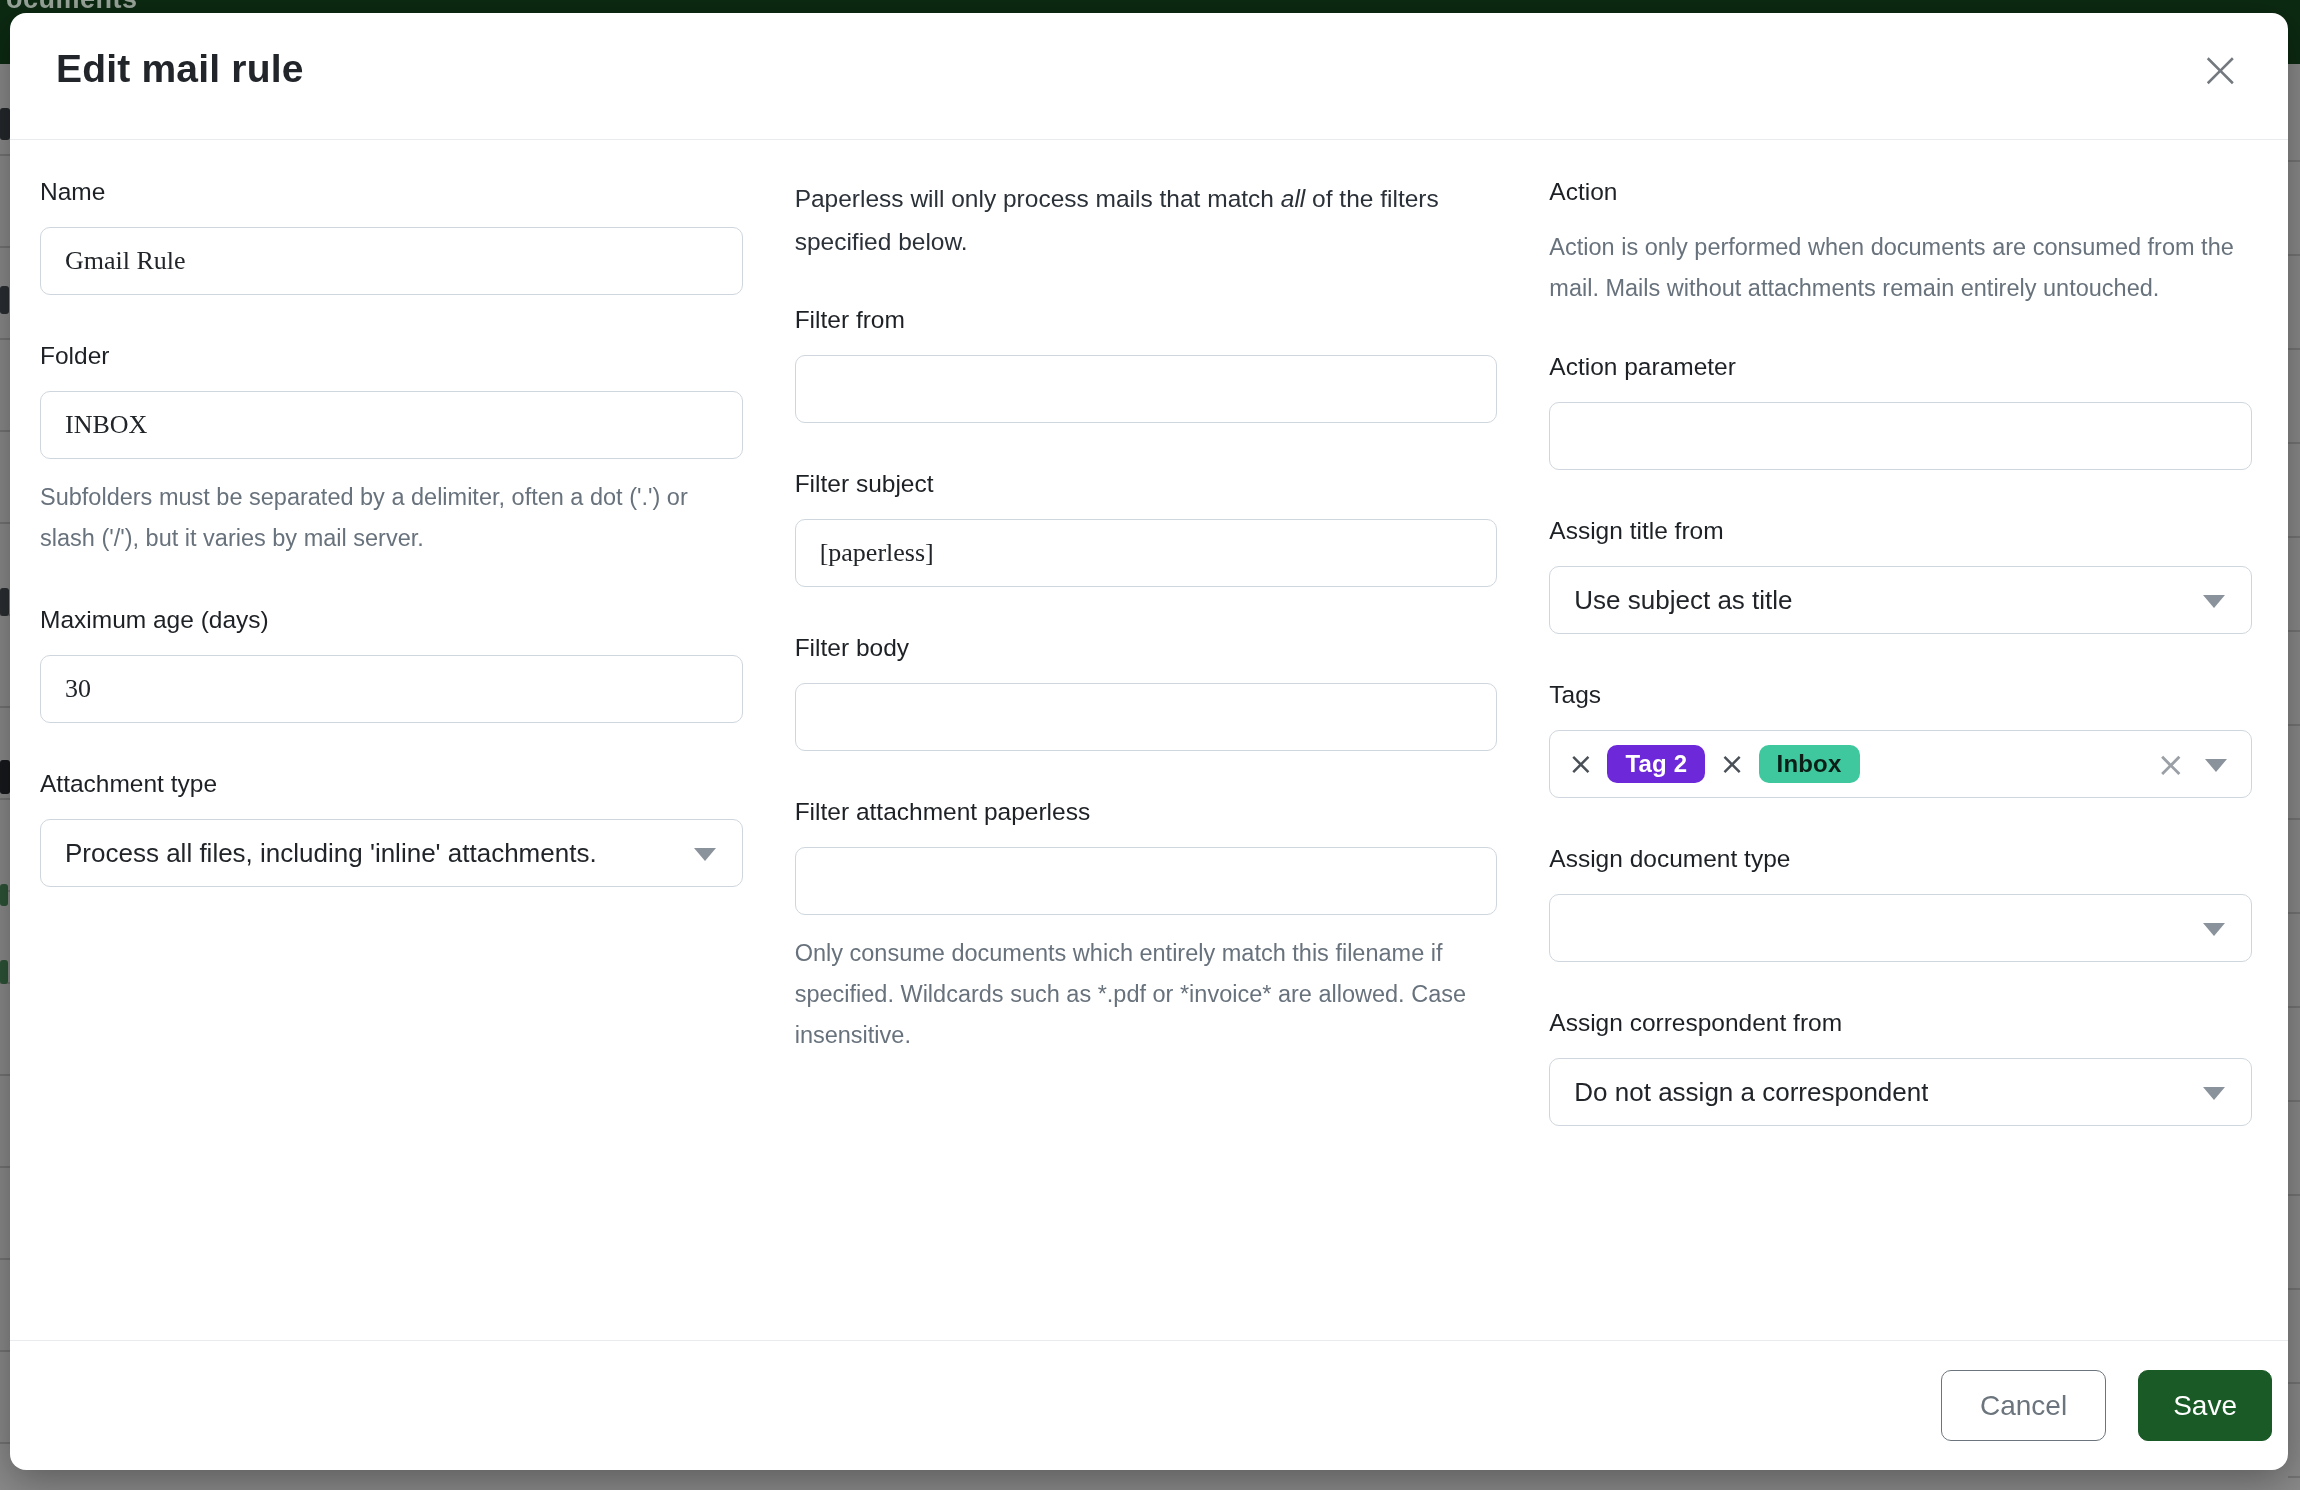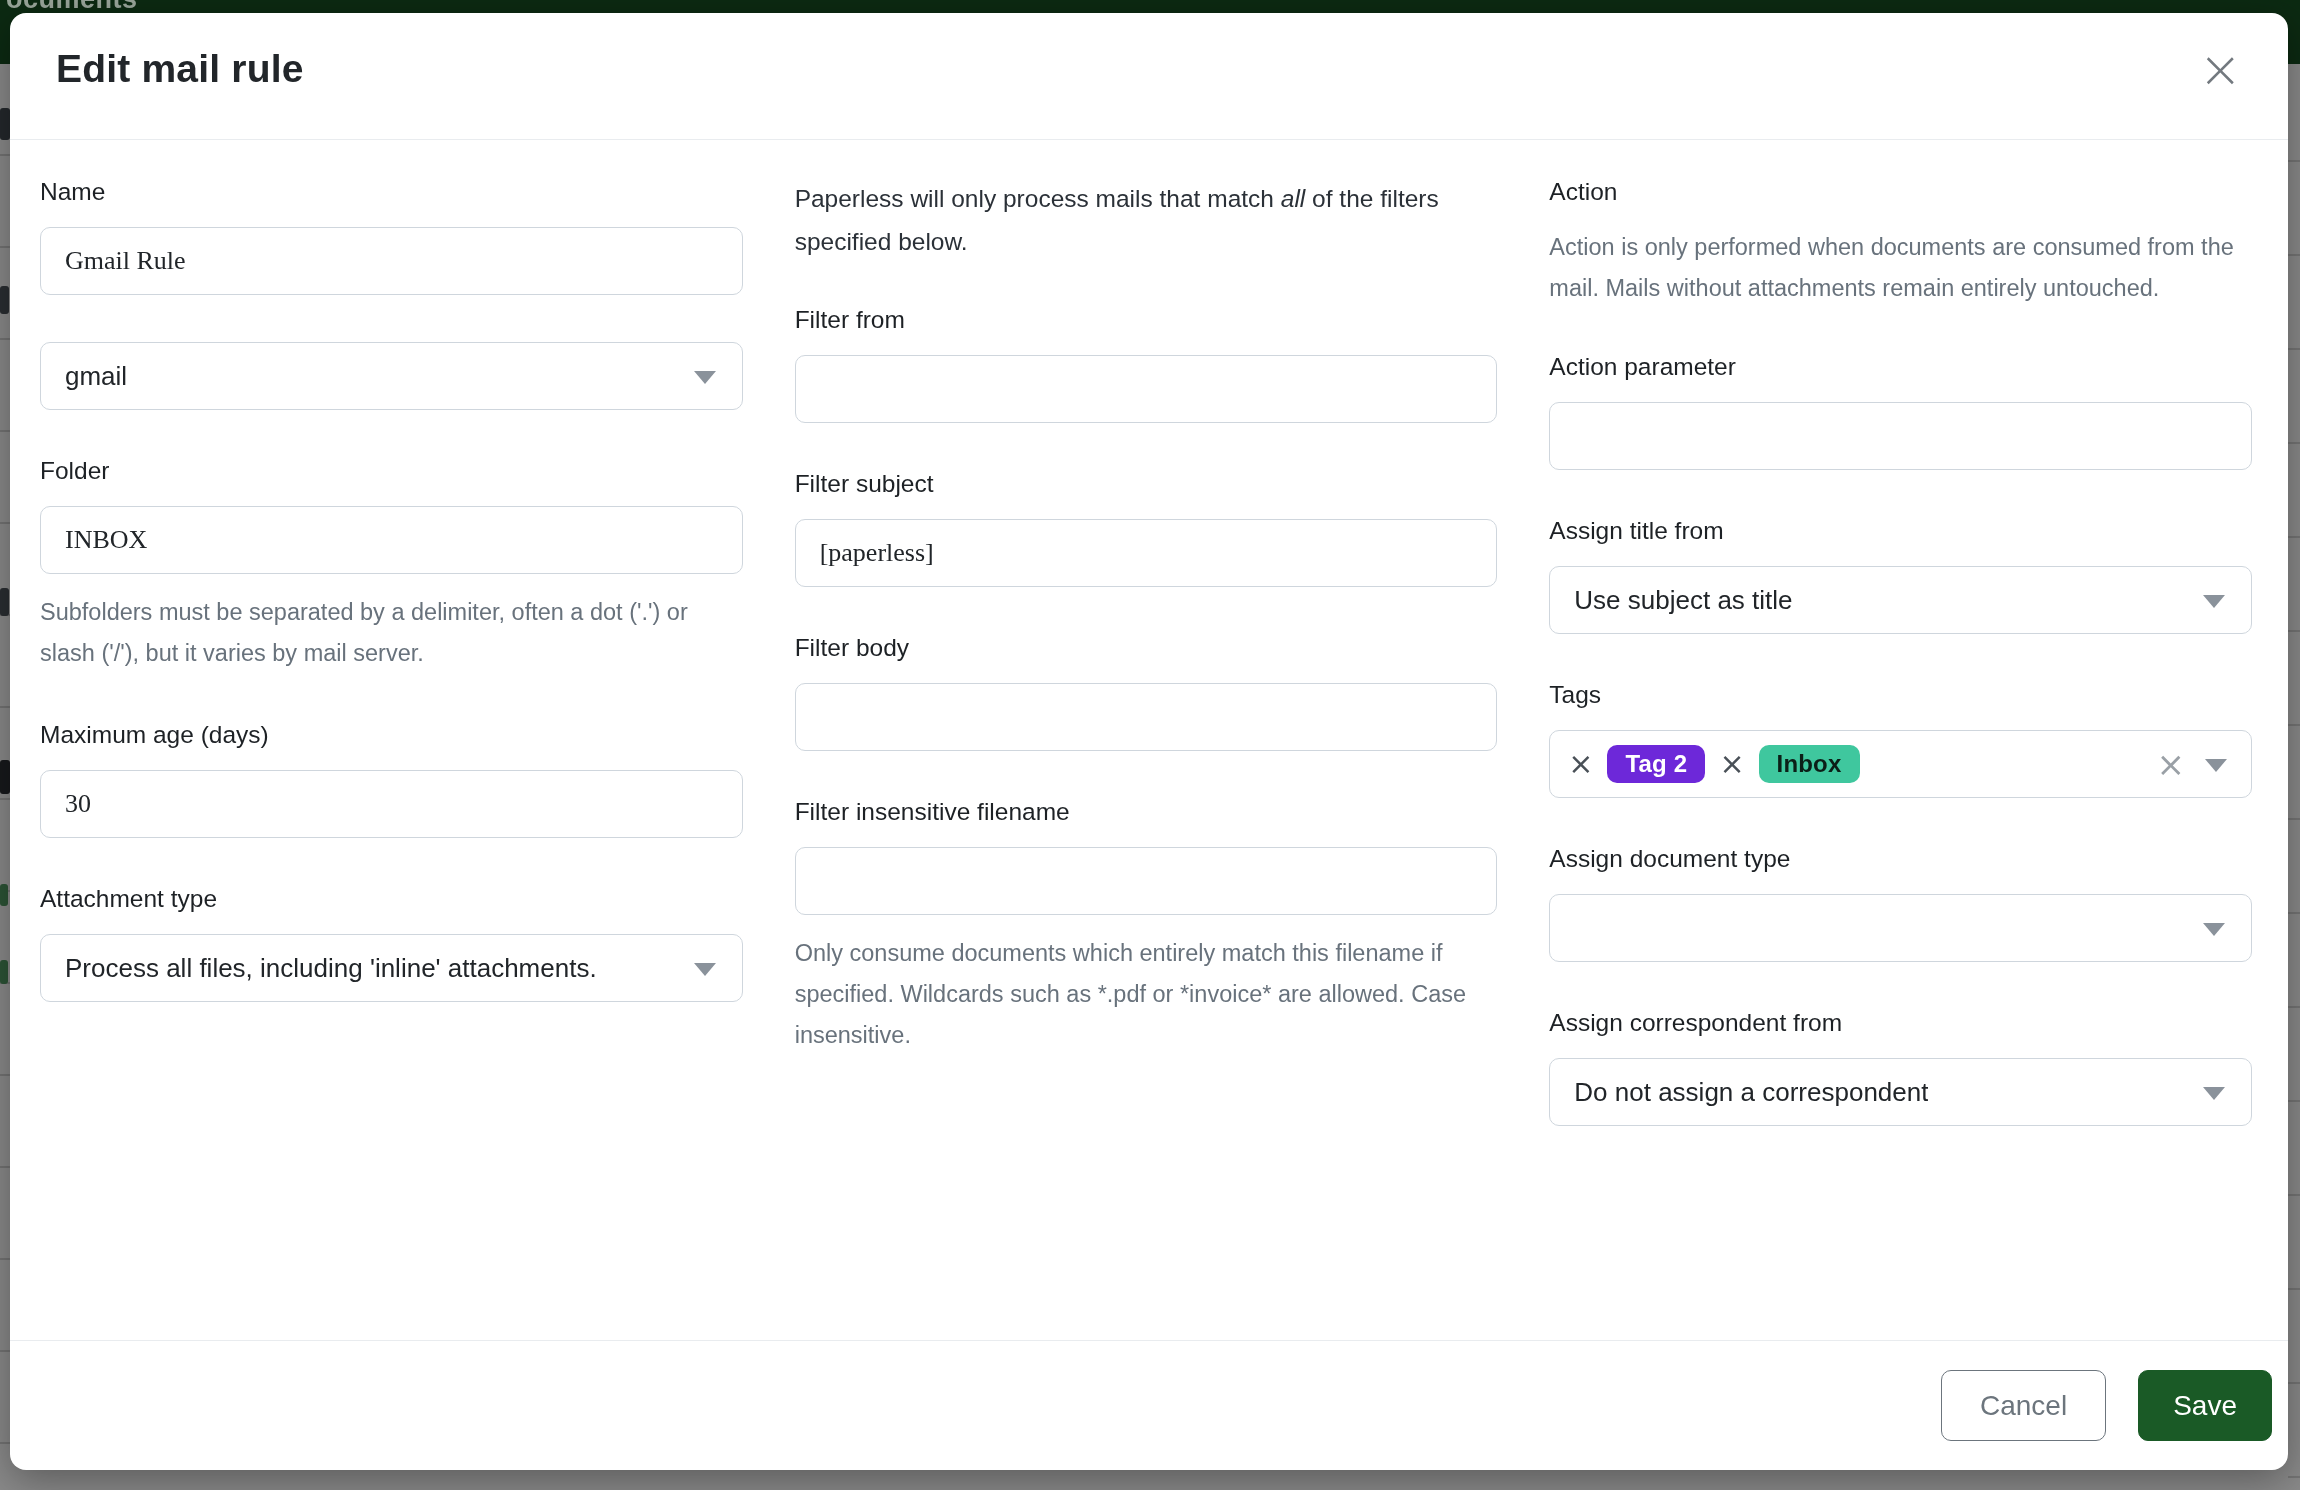--- a/index.html
+++ b/index.html
@@ -132,24 +132,20 @@
 
   <div class="modal-body">
 
     <div>
       <div class="form-group">
         <label class="form-label">Name</label>
         <input class="form-control" type="text" value="Gmail Rule" style="">
       </div>
 
       <div class="form-group">
-        <div class="select">
-          <span class="select-value">gmail</span>
-          <span class="caret"></span>
-        </div>
       </div>
 
       <div class="form-group">
         <label class="form-label">Folder</label>
         <input class="form-control" type="text" value="INBOX" style="">
         <div class="help-text">Subfolders must be separated by a delimiter, often a dot ('.') or slash ('/'), but it varies by mail server.</div>
       </div>
 
       <div class="form-group">
         <label class="form-label">Maximum age (days)</label>
@@ -177,21 +173,21 @@
         <label class="form-label">Filter subject</label>
         <input class="form-control" type="text" value="[paperless]" style="">
       </div>
 
       <div class="form-group">
         <label class="form-label">Filter body</label>
         <input class="form-control" type="text" value="" style="">
       </div>
 
       <div class="form-group">
-        <label class="form-label">Filter insensitive filename</label>
+        <label class="form-label">Filter attachment paperless</label>
         <input class="form-control" type="text" value="" style="">
         <div class="help-text">Only consume documents which entirely match this filename if specified. Wildcards such as *.pdf or *invoice* are allowed. Case insensitive.</div>
       </div>
     </div>
 
     <div>
       <div class="form-group" style="margin-bottom:44px;">
         <label class="form-label">Action</label>
         <div class="help-text">Action is only performed when documents are consumed from the mail. Mails without attachments remain entirely untouched.</div>
       </div>

